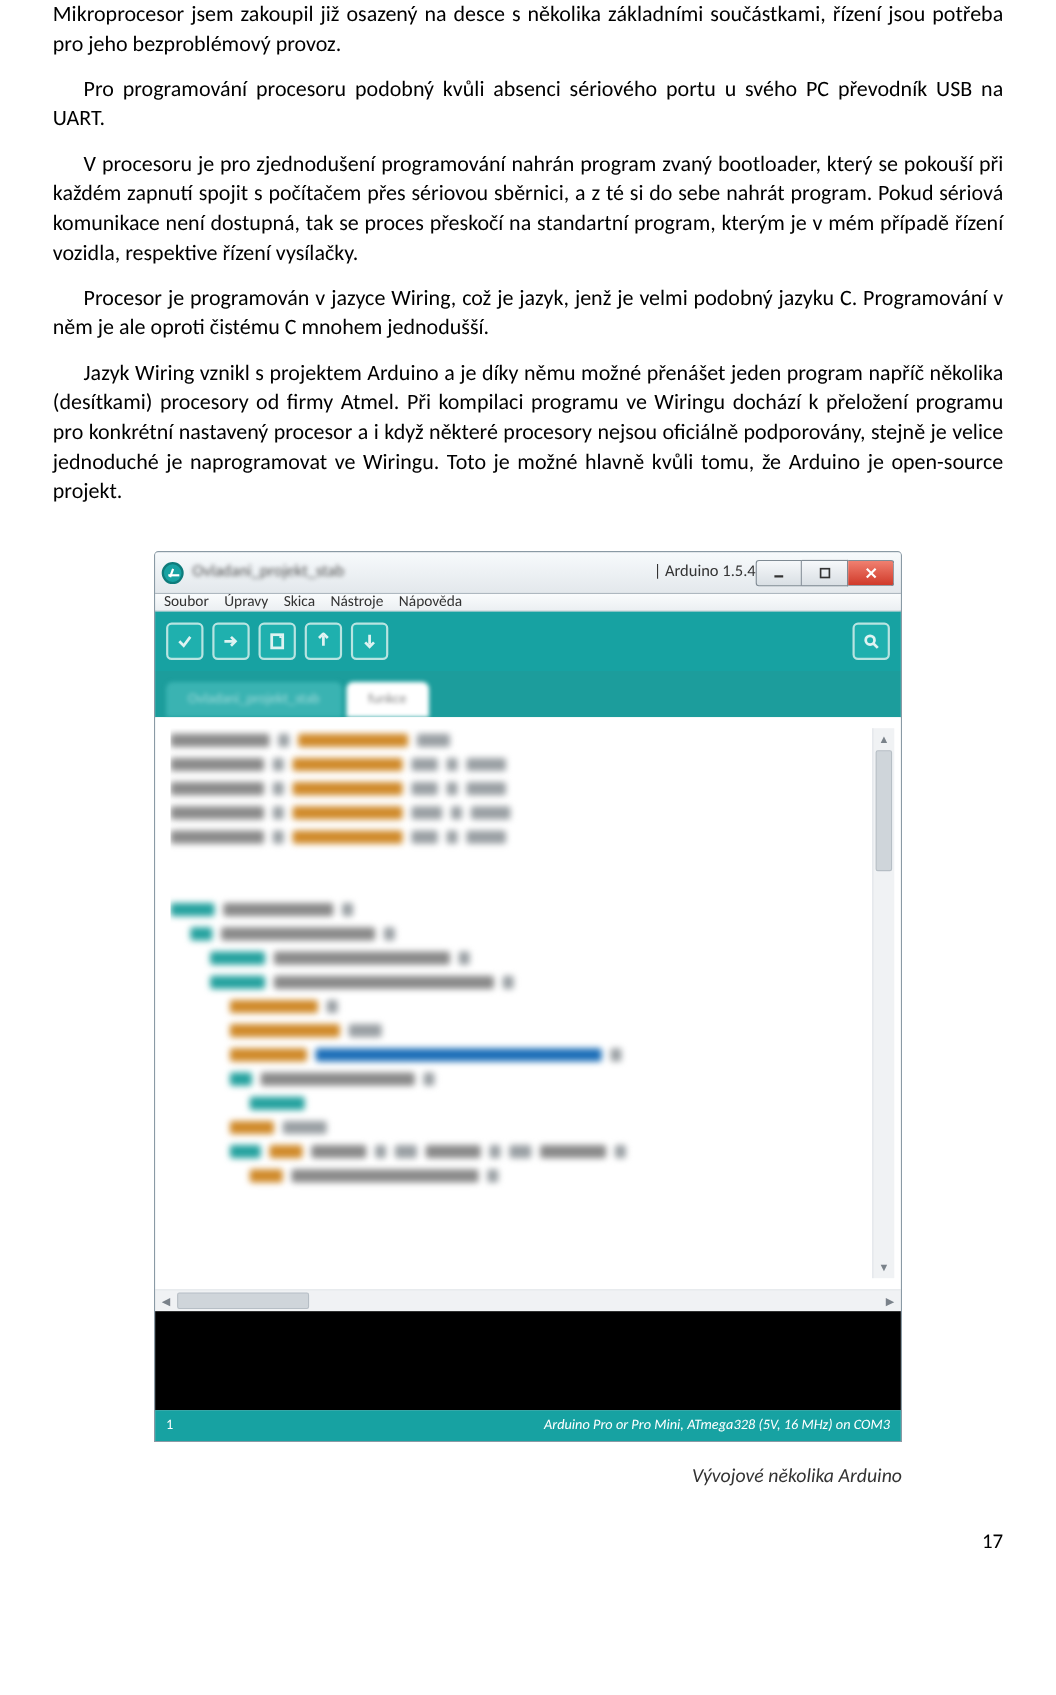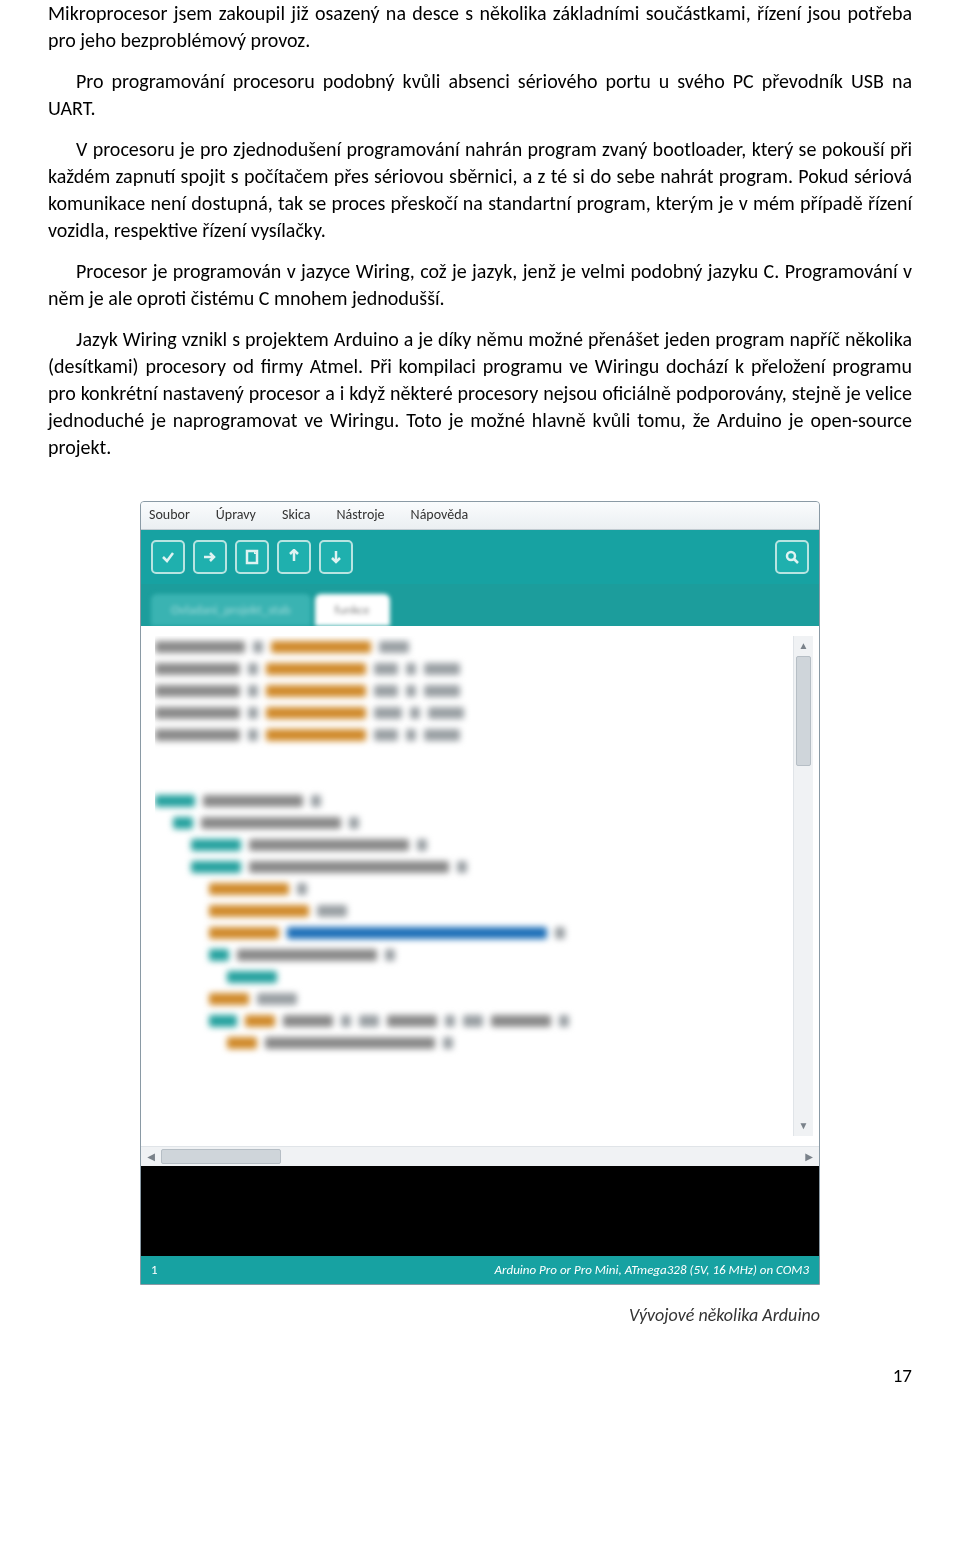--- a/index.html
+++ b/index.html
@@ -78,26 +78,26 @@
   .win-btn.min { border-radius: 3px 0 0 3px; }
   .win-btn.max { border-left: none; }
   .win-btn.close {
     border-left: none;
     border-radius: 0 3px 3px 0;
     background: linear-gradient(#f08070, #d03a2a);
     color: #fff;
     font-weight: bold;
   }
   .ide-menubar {
-    height: 28px;
+    height: 16px;
     background: linear-gradient(#fafcfd, #ebeff2);
     border-bottom: 1px solid #c2cbd1;
     display: flex; align-items: center;
     padding: 0 8px;
-    gap: 26px;
+    gap: 14px;
     font-size: 14px;
     color: #333;
   }
   .ide-toolbar {
     height: 54px;
     background: #17a2a2;
     display: flex;
     align-items: center;
     padding: 0 10px;
     gap: 8px;
@@ -226,20 +226,43 @@
 
 <p class="para first-line-noindent">Mikroprocesor jsem zakoupil již osazený na desce s několika základními součástkami, řízení jsou potřeba pro jeho bezproblémový provoz.</p>
 <p class="para indent">Pro programování procesoru podobný kvůli absenci sériového portu u svého PC převodník USB na UART.</p>
 <p class="para indent">V procesoru je pro zjednodušení programování nahrán program zvaný bootloader, který se pokouší při každém zapnutí spojit s počítačem přes sériovou sběrnici, a z té si do sebe nahrát program. Pokud sériová komunikace není dostupná, tak se proces přeskočí na standartní program, kterým je v mém případě řízení vozidla, respektive řízení vysílačky.</p>
 <p class="para indent">Procesor je programován v jazyce Wiring, což je jazyk, jenž je velmi podobný jazyku C. Programování v něm je ale oproti čistému C mnohem jednodušší.</p>
 <p class="para indent">Jazyk Wiring vznikl s projektem Arduino a je díky němu možné přenášet jeden program napříč několika (desítkami) procesory od firmy Atmel. Při kompilaci programu ve Wiringu dochází k přeložení programu pro konkrétní nastavený procesor a i když některé procesory nejsou oficiálně podporovány, stejně je velice jednoduché je naprogramovat ve Wiringu. Toto je možné hlavně kvůli tomu, že Arduino je open-source projekt.</p>
 
 <div class="figure-wrap">
   <div class="ide">
 
+    <div class="ide-titlebar">
+      <span class="app-icon"></span>
+      <span class="title-text">Ovladani_projekt_stab</span>
+      <span class="title-clear">| Arduino 1.5.4</span>
+      <div class="win-btns">
+        <div class="win-btn min">
+          <svg width="12" height="12">
+              <line x1="2" y1="9" x2="10" y2="9" stroke="#333" stroke-width="2"></line>
+            </svg>
+        </div>
+        <div class="win-btn max">
+          <svg width="12" height="12">
+              <rect x="2" y="2" width="8" height="8" fill="none" stroke="#333" stroke-width="1.5"></rect>
+            </svg>
+        </div>
+        <div class="win-btn close">
+          <svg width="12" height="12">
+              <line x1="2" y1="2" x2="10" y2="10" stroke="#fff" stroke-width="2"></line>
+              <line x1="10" y1="2" x2="2" y2="10" stroke="#fff" stroke-width="2"></line>
+            </svg>
+        </div>
+      </div>
+    </div>
 
     <div class="ide-menubar">
       <span>Soubor</span>
       <span>Úpravy</span>
       <span>Skica</span>
       <span>Nástroje</span>
       <span>Nápověda</span>
     </div>
 
     <div class="ide-toolbar">

